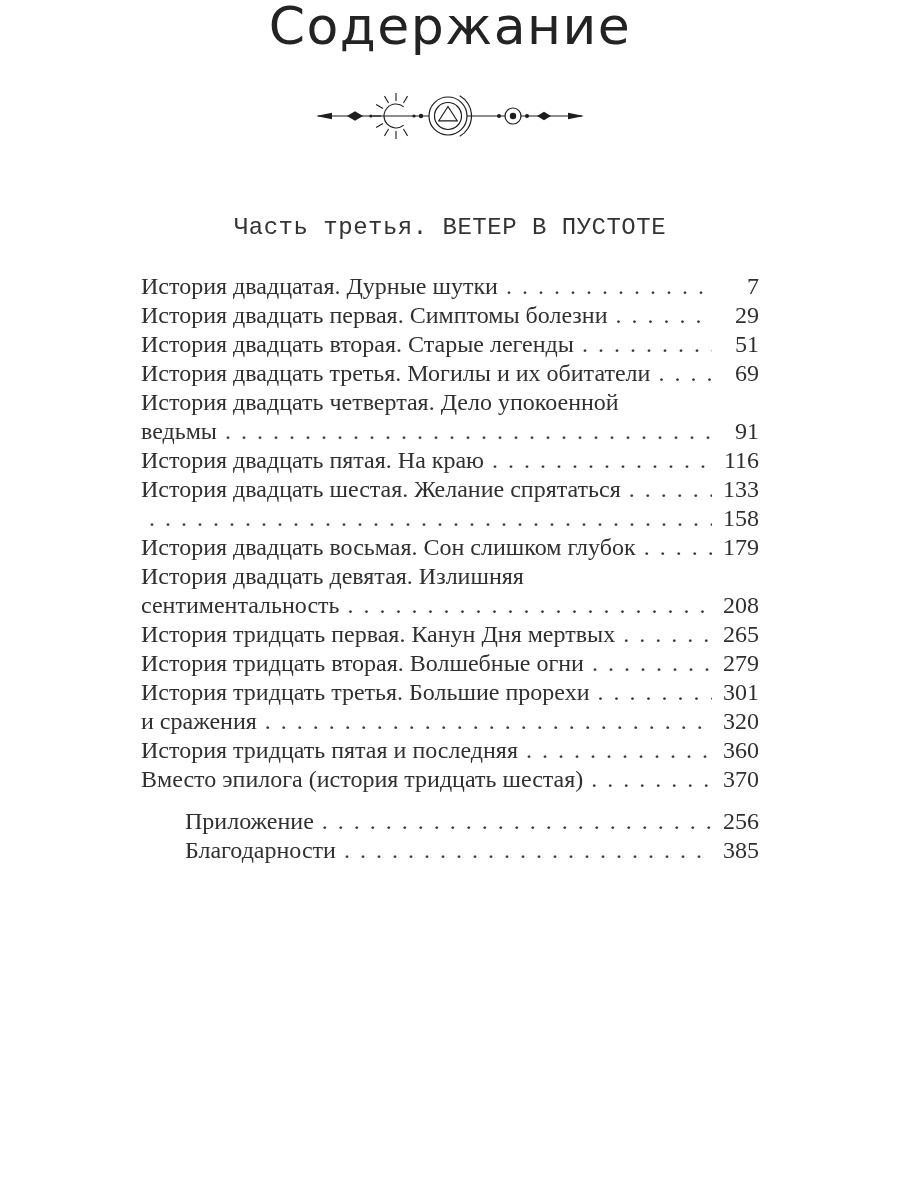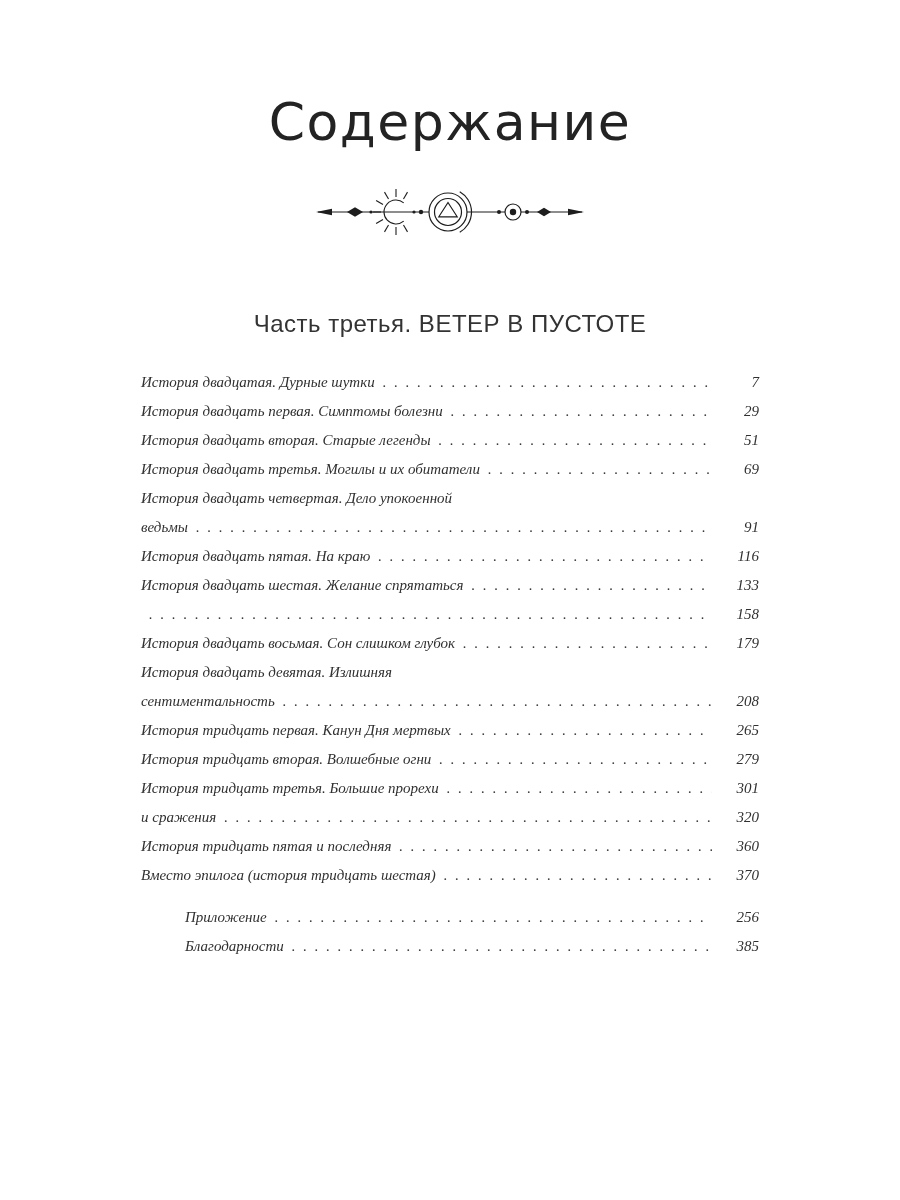--- a/index.html
+++ b/index.html
@@ -6,52 +6,50 @@
   .book-page {
     position: relative;
     width: 900px;
     height: 1200px;
     background: #ffffff;
     overflow: hidden;
     color: #2e2e2e;
   }
   .title {
     margin: 0;
-    padding-top: 96px;
     text-align: center;
     font-family: "DejaVu Sans", sans-serif;
     font-weight: normal;
     font-size: 52px;
     line-height: 1;
     letter-spacing: 1.5px;
     color: #232323;
   }
   .ornament {
     margin-top: 36px;
     text-align: center;
   }
   .ornament svg { display: inline-block; }
   .part-heading {
     margin: 64px 0 0 0;
     text-align: center;
-    font-family: Liberation Sans, sans-serif;
+    font-family: Liberation Mono, monospace;
     font-weight: normal;
     font-size: 24px;
     line-height: 31px;
     letter-spacing: 0.5px;
     color: #333333;
   }
   .toc {
     width: 618px;
     margin: 29px auto 0 auto;
     font-family: "Liberation Serif", serif;
-    font-size: 15px;
+    font-size: 24px;
     line-height: 29px;
     color: #303030;
-    font-style: italic;
   }
   .toc-group.extra { margin-top: 13px; margin-left: 44px; }
   .entry-row { display: flex; align-items: baseline; }
   .entry-text { white-space: nowrap; }
   .dots {
     flex: 1 1 auto;
     min-width: 0;
     overflow: hidden;
     white-space: nowrap;
     margin: 0 3px 0 8px;

